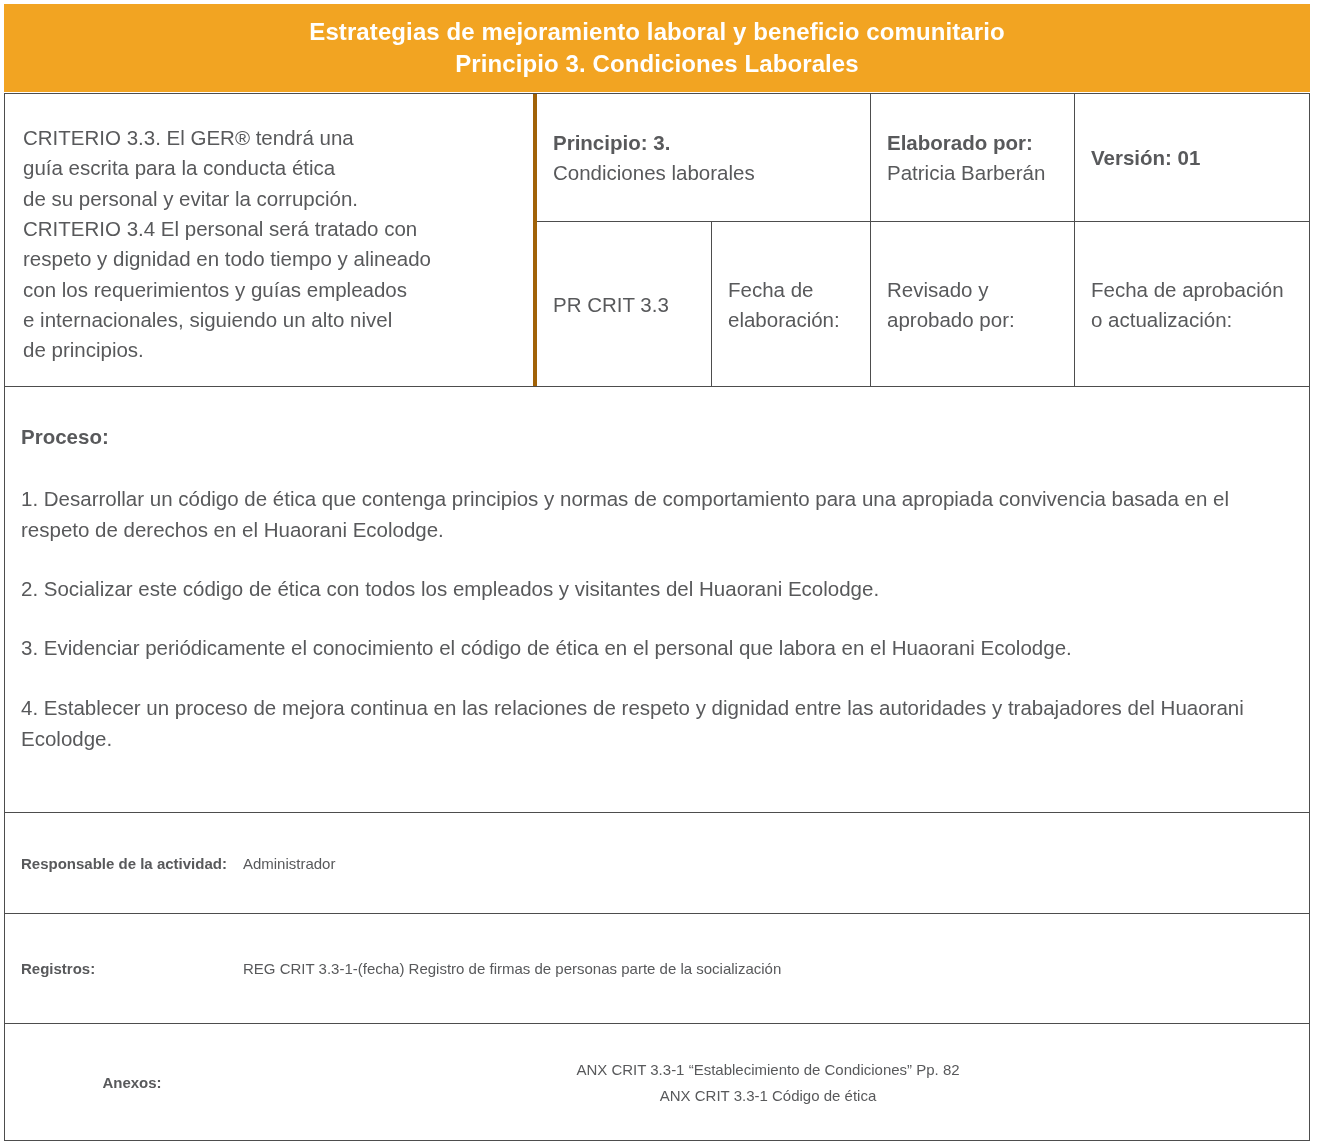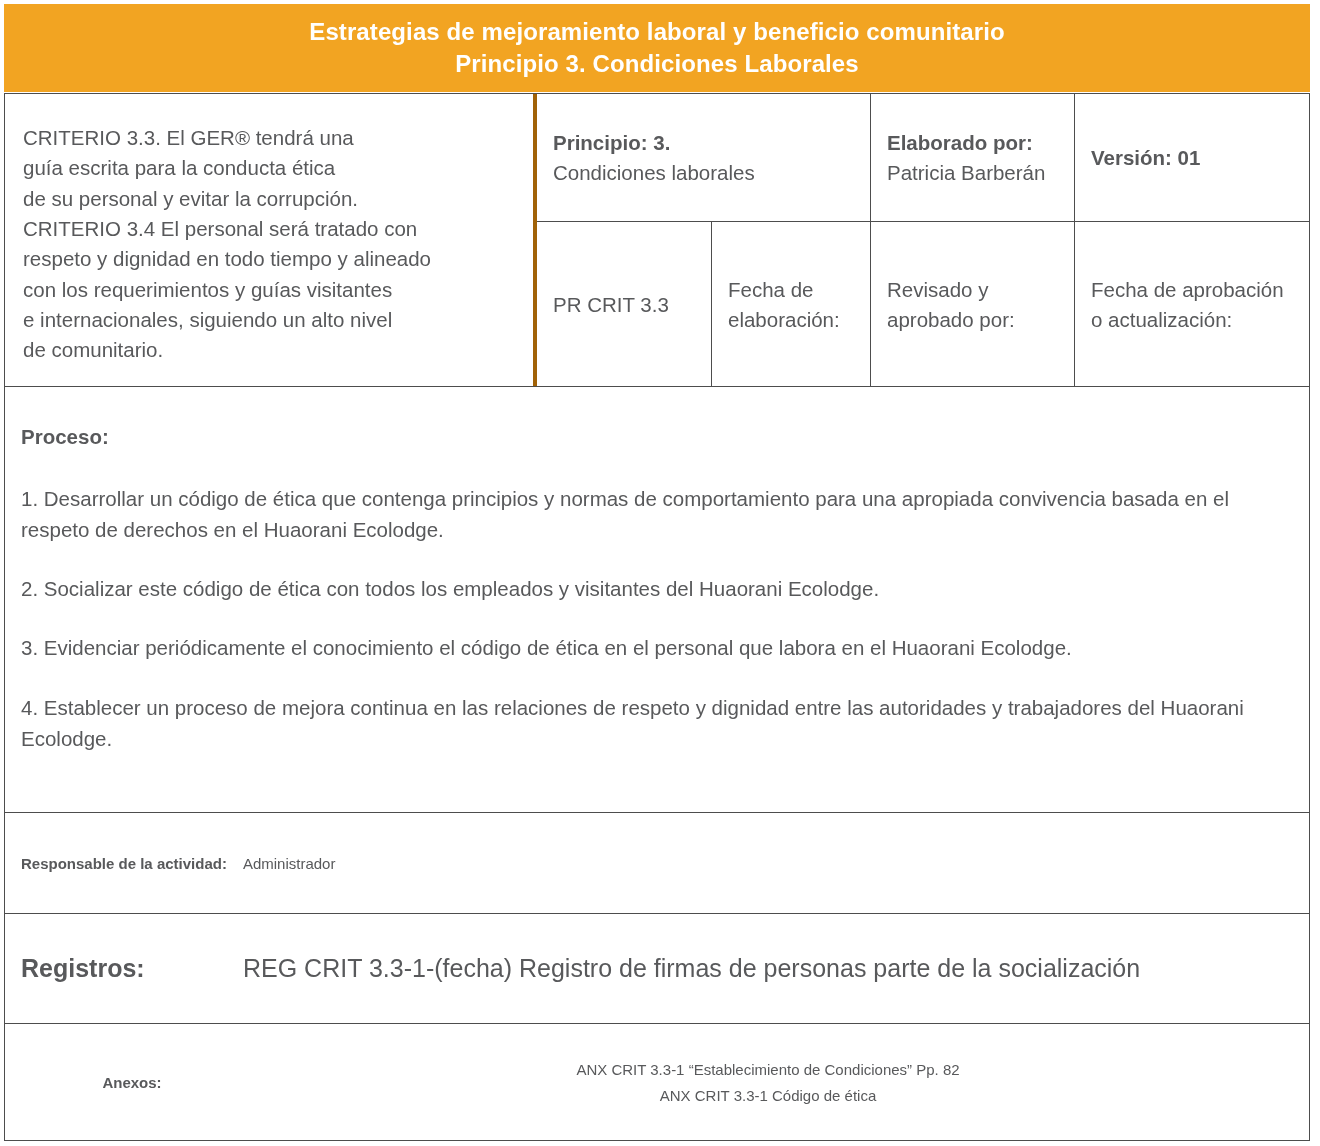--- a/index.html
+++ b/index.html
@@ -161,21 +161,21 @@
   .resp-value { font-weight: normal; margin-left: 16px; }
 
   
   .reg-section {
     height: 110px;
     border-bottom: 1px solid #4d4d4d;
     box-sizing: border-box;
     display: flex;
     align-items: center;
     padding: 0 16px;
-    font-size: 25px;
+    font-size: 15px;
   }
   .reg-label {
     font-weight: bold;
     width: 222px;
     flex: 0 0 222px;
   }
   .reg-value { flex: 1 1 auto; }
 
   
   .anexos-section {
@@ -210,23 +210,23 @@
   <div class="doc-table">
 
     <div class="top-region">
 
       <div class="criterio-cell">
         <p>CRITERIO 3.3. El GER® tendrá una</p>
         <p>guía escrita para la conducta ética</p>
         <p>de su personal y evitar la corrupción.</p>
         <p>CRITERIO 3.4 El personal será tratado con</p>
         <p>respeto y dignidad en todo tiempo y alineado</p>
-        <p>con los requerimientos y guías visitantes</p>
+        <p>con los requerimientos y guías empleados</p>
         <p>e internacionales, siguiendo un alto nivel</p>
-        <p>de comunitario.</p>
+        <p>de principios.</p>
       </div>
 
       <div class="meta-grid">
 
         <div class="meta-row meta-row-top">
           <div class="meta-cell mc-principio">
             <span class="bold">Principio: 3.</span>
             <span>Condiciones laborales</span>
           </div>
           <div class="meta-cell mc-elaborado">

